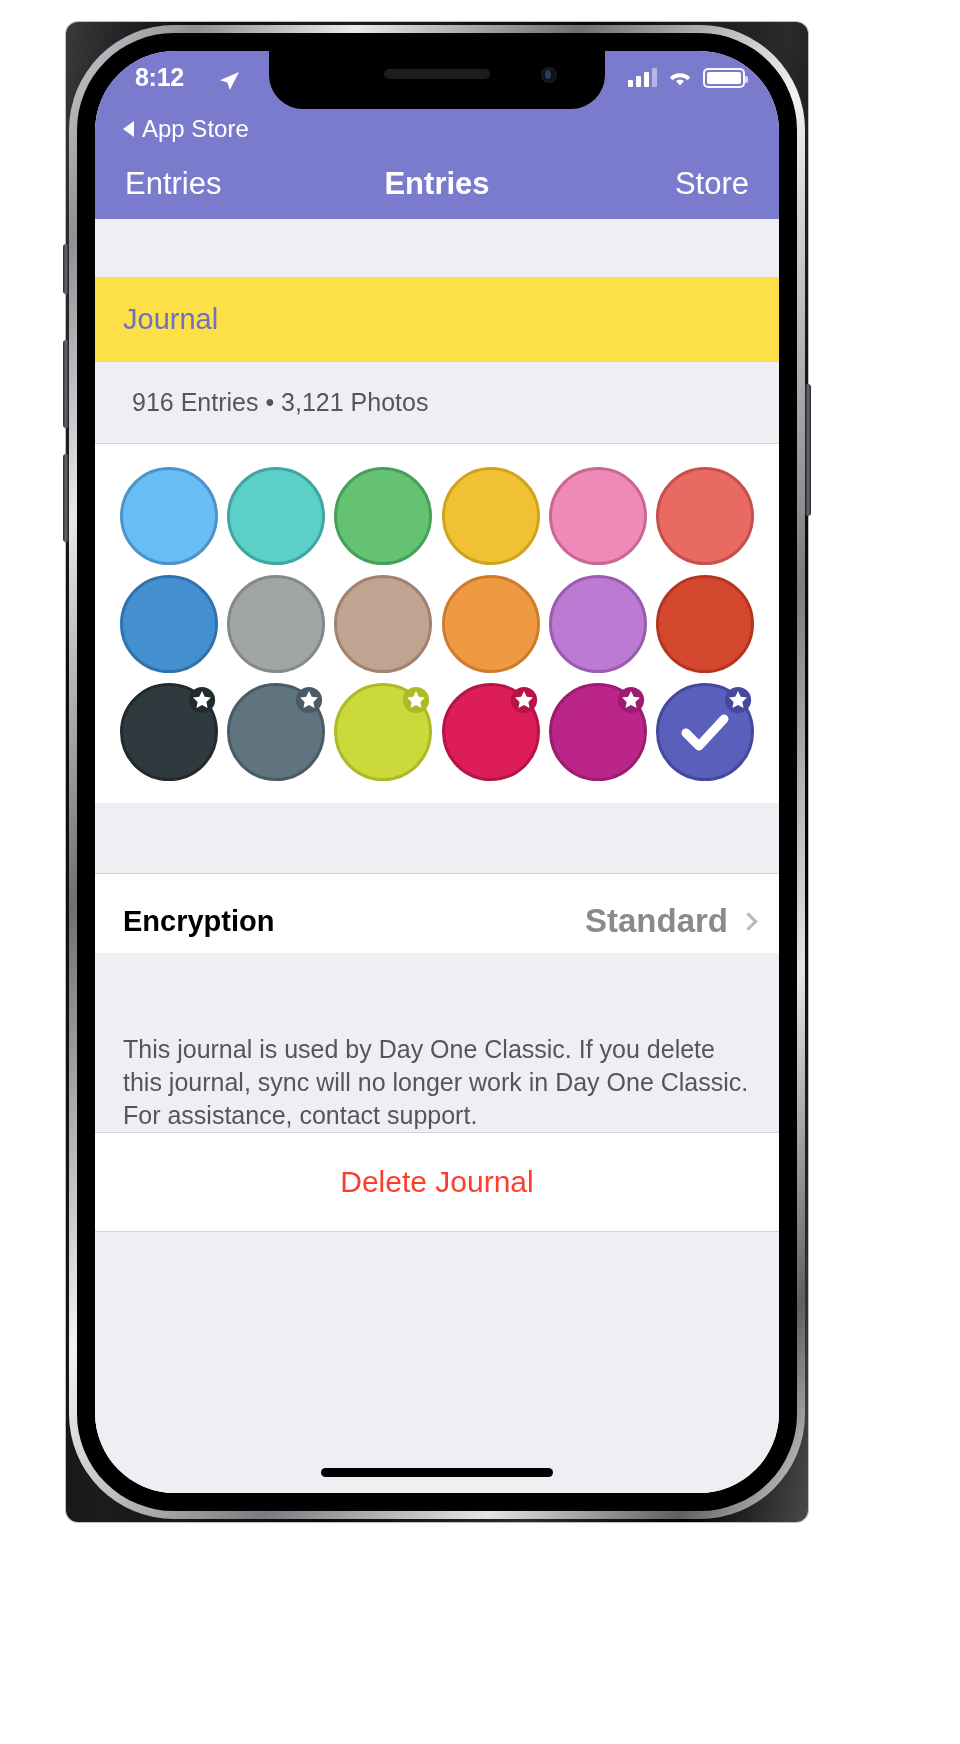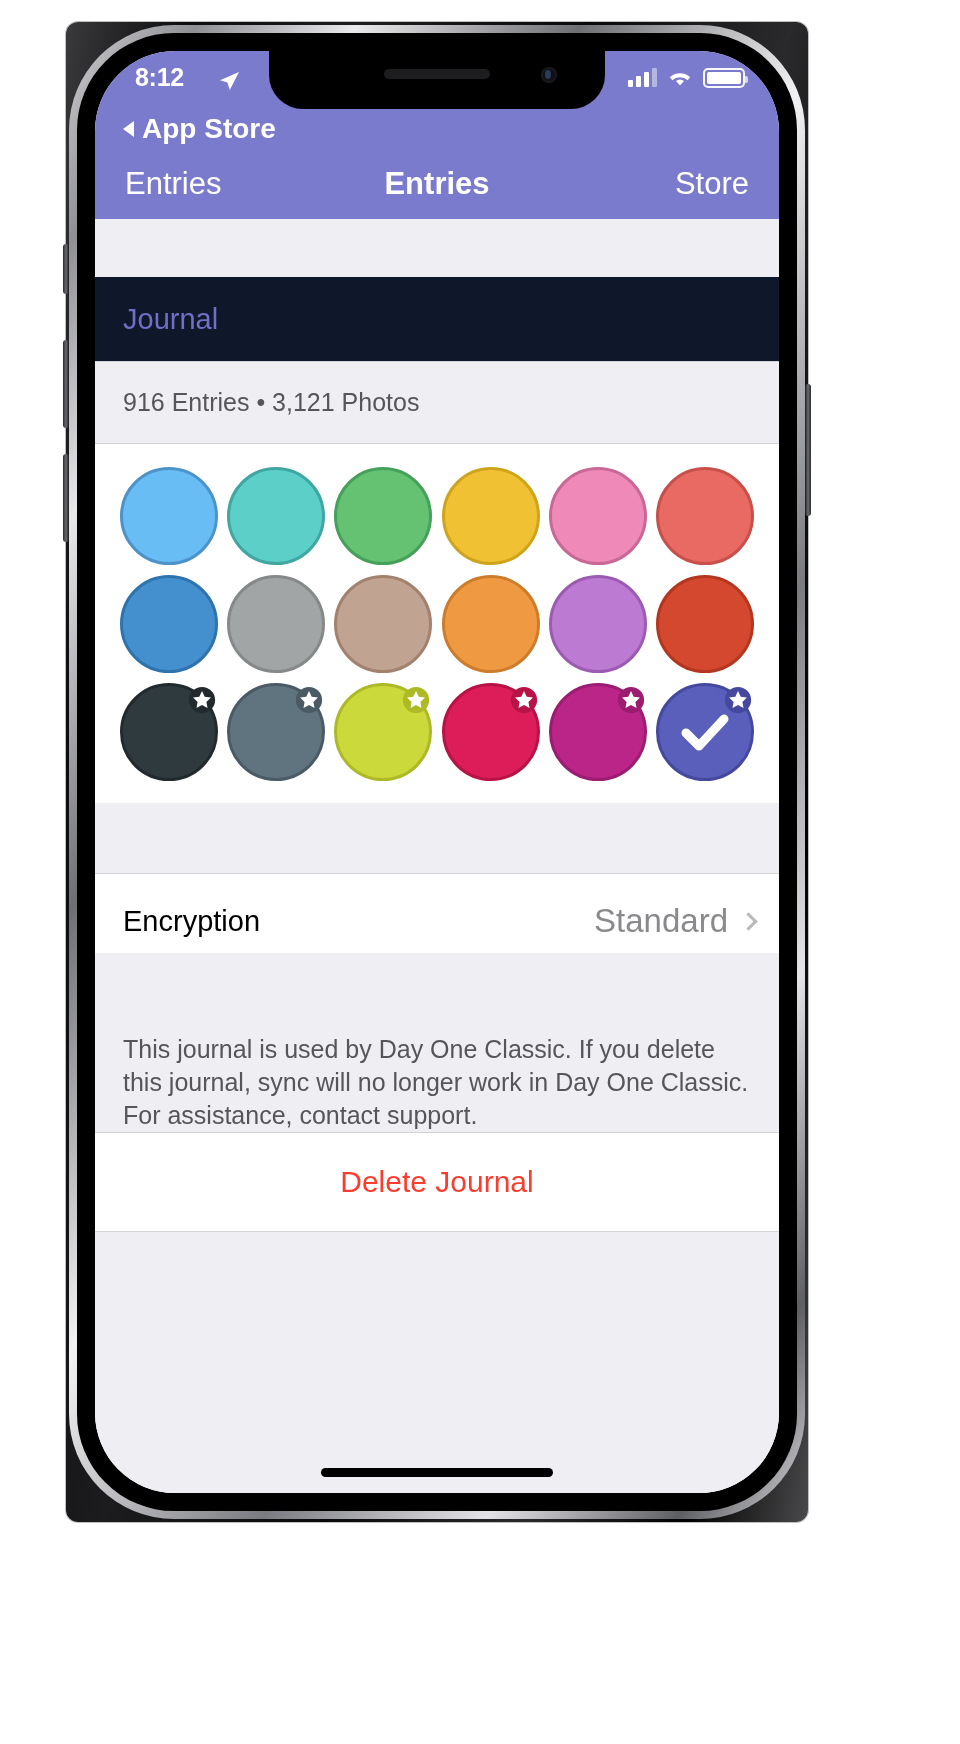--- a/index.html
+++ b/index.html
@@ -109,21 +109,21 @@
   
   #back-link {
     position: absolute; top: 58px; left: 0; right:0; height: 40px;
     background: #7b7bcd; z-index: 19;
     display: flex; align-items: center; padding-left: 28px;
   }
   #back-caret {
     width:0;height:0;border-top:8px solid transparent;border-bottom:8px solid transparent;
     border-right:11px solid #fff; margin-right: 8px;
   }
-  #back-label { color:#fff; font-size: 28px; font-weight: 700; }
+  #back-label { color:#fff; font-size: 24px; font-weight: 400; }
 
   
   #nav-bar {
     position: absolute; top: 98px; left:0; right:0; height: 70px;
     background: #7b7bcd;
     display:flex; align-items:center; justify-content:space-between;
     padding: 0 30px; z-index: 18;
   }
   #nav-cancel, #nav-save { color:#fff; font-size: 31px; font-weight: 400; }
   #nav-title { color:#fff; font-size: 31px; font-weight: bold;
@@ -134,30 +134,30 @@
     position: absolute; top: 168px; left: 0; right: 0; bottom: 0;
     background: #eeeef3;
     overflow: hidden;
   }
   .gap { background:#eeeef3; }
   .gap-a { height: 58px; }
   .gap-b { height: 70px; }
   .gap-c { height: 58px; }
 
   .cell {
-    background:#0f172a; position:relative;
+    background:#fde047; position:relative;
   }
 
   #journal-name-cell {
     height: 84px; display:flex; align-items:center; padding-left: 28px;
   }
   #journal-name { color:#6f6fc6; font-size: 29px; }
 
   #stats-cell {
-    height: 82px; background:#eeeef3; display:flex; align-items:center; padding-left: 28px;
+    height: 82px; background:#eeeef3; display:flex; align-items:center; padding-left: 37px;
     position: relative;
   }
   #stats-cell::before { content:""; position:absolute; left:0;right:0;top:0;height:1px;background:#d2d2d7; }
   #stats-text { color:#565659; font-size: 25px; }
 
   
   #color-grid {
     background:#fff; padding: 24px 22px 22px 22px;
     display:grid; grid-template-columns: repeat(6, 1fr);
     row-gap: 10px; column-gap: 4px;
@@ -174,21 +174,21 @@
     width: 30px; height: 30px;
   }
   .check-mark {
     position:absolute; left:0; top:0; width:98px; height:98px;
     display:flex; align-items:center; justify-content:center;
   }
 
   
   #encryption-row {
     height: 80px; background:#fff; display:flex; align-items:center;
-    justify-content:space-between; padding: 16px 24px 0 28px; position:relative;
+    justify-content:space-between; padding: 16px 24px 0 28px; position:relative;font-weight:bold;
   }
   #encryption-row::before { content:""; position:absolute; left:0;right:0;top:0;height:1px;background:#d2d2d7; }
   #encryption-label { font-size:29px; color:#000; }
   .enc-right { display:flex; align-items:center; gap:14px; }
   #encryption-value { font-size:33px; color:#8a8a8e; }
   .chevron {
     width:13px; height:13px; border-right:3px solid #b8b8bd; border-top:3px solid #b8b8bd;
     transform: rotate(45deg);
   }
 

